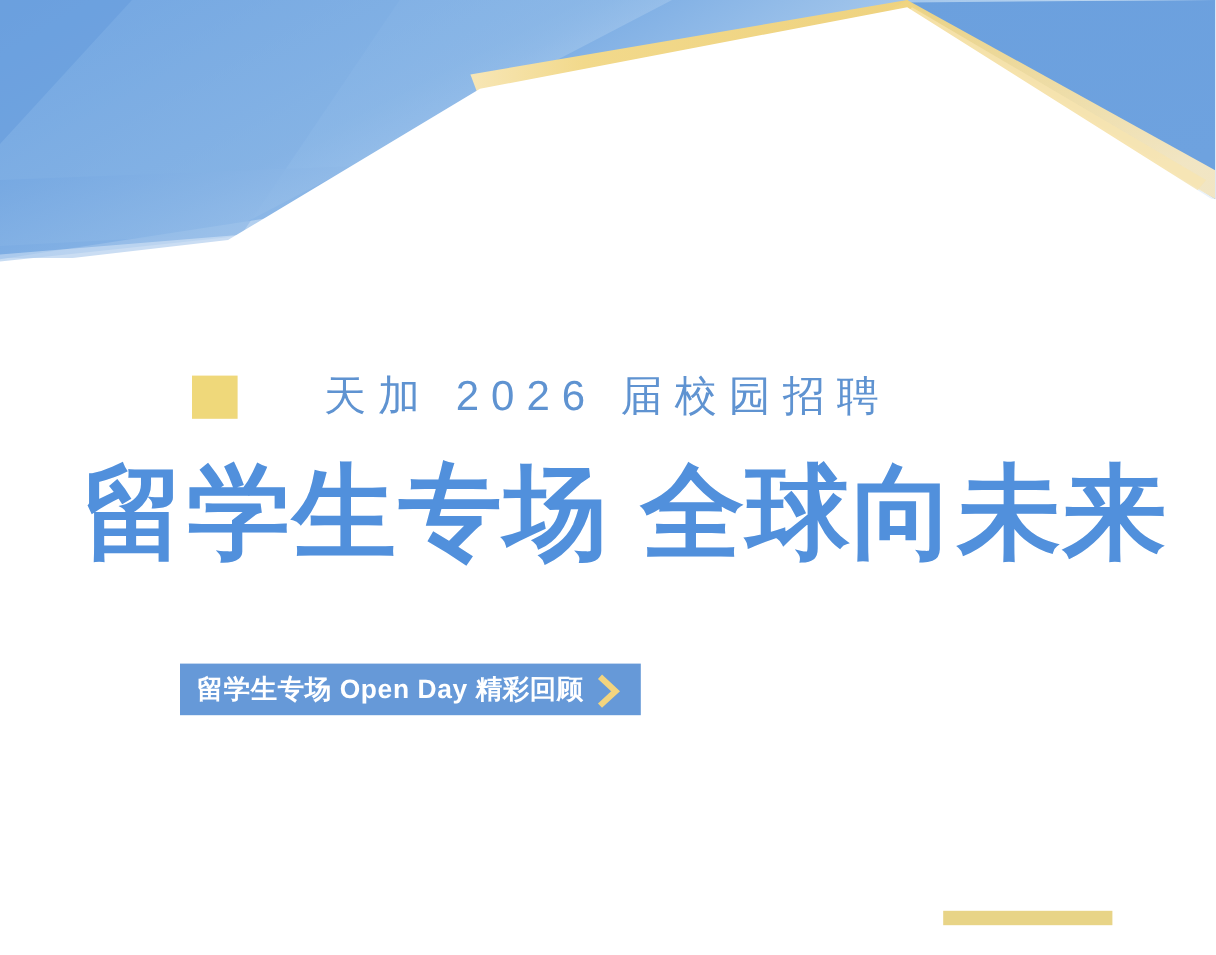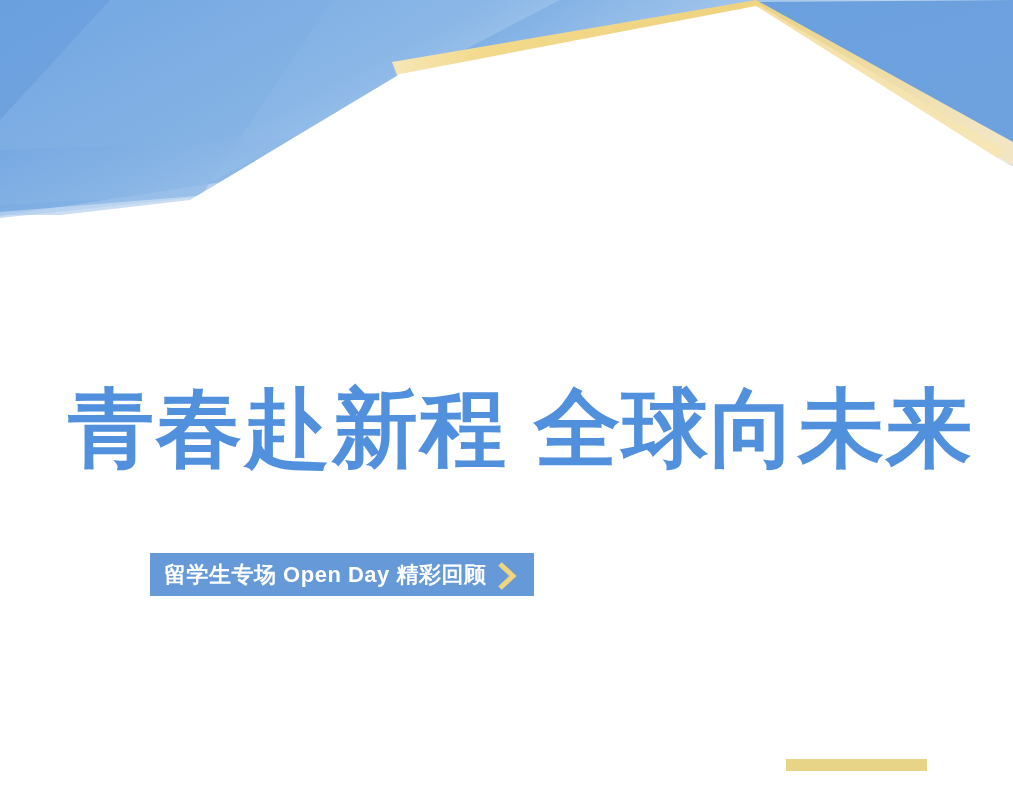--- a/index.html
+++ b/index.html
@@ -150,22 +150,26 @@
     <path d="M392,62 L756,0 L770,12 L398,78 Z" fill="url(#gYellow)"></path>
 
     <path d="M756,0 L1013,142 L1013,166 L742,8 Z" fill="url(#gYellowRight)" opacity="0.95"></path>
     <path d="M760,6 L1005,150 L992,166 L748,20 Z" fill="#f7e4b0" opacity="0.75"></path>
 
     <path d="M756,6 L1013,168 L1013,796 L0,796 L0,222 L190,200 L400,74 Z" fill="#ffffff"></path>
 
     <path d="M0,212 L196,196 L560,128 L560,140 L200,212 L0,228 Z" fill="#ffffff" opacity="0.35"></path>
   </svg>
 
+  <div class="subtitle-row">
+    <div class="yellow-square"></div>
+    <div class="subtitle-text">天加 2026 届校园招聘</div>
+  </div>
 
-  <div class="headline">青春赴新程 全球向未来</div>
+  <div class="headline">留学生专场 全球向未来</div>
 
   <div class="cta">
     <span class="cta-label">留学生专场 Open Day 精彩回顾</span>
     <span class="cta-chevron">
       <svg width="22" height="30" viewBox="0 0 22 30" xmlns="http://www.w3.org/2000/svg">
         <path d="M4,3 L17,15 L4,27" fill="none" stroke="#f2d47e" stroke-width="5" stroke-linecap="butt" stroke-linejoin="miter"></path>
       </svg>
     </span>
   </div>
 

